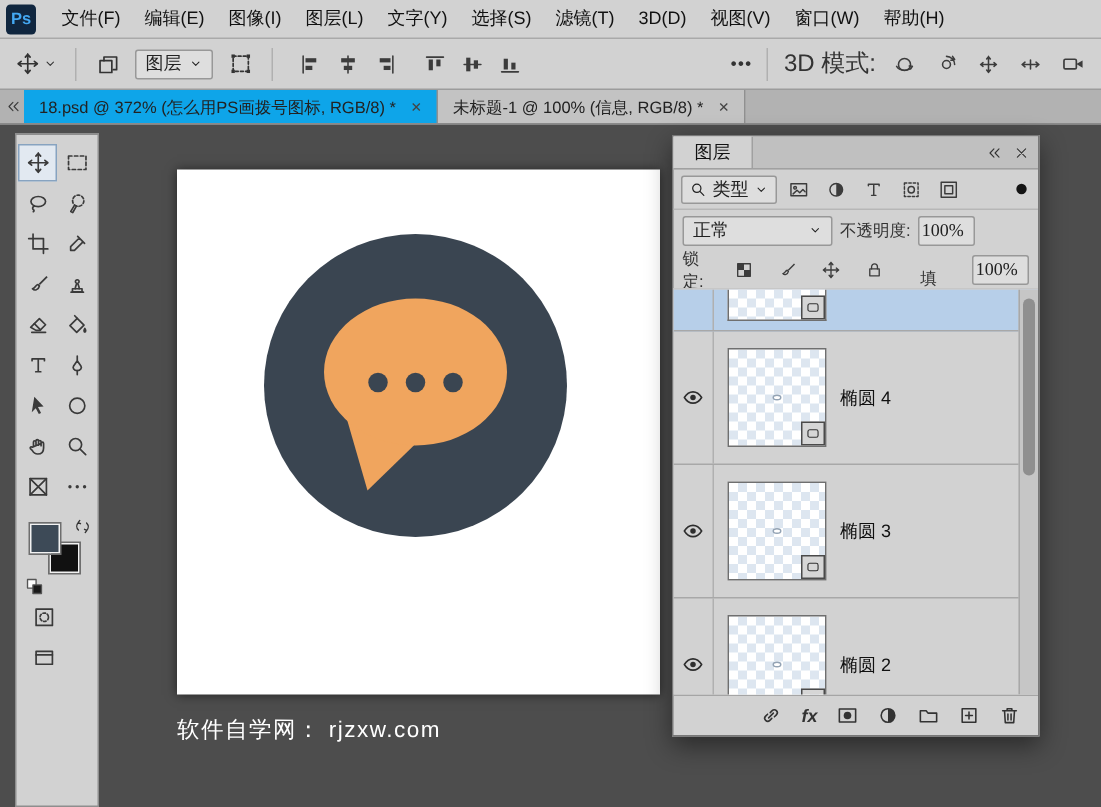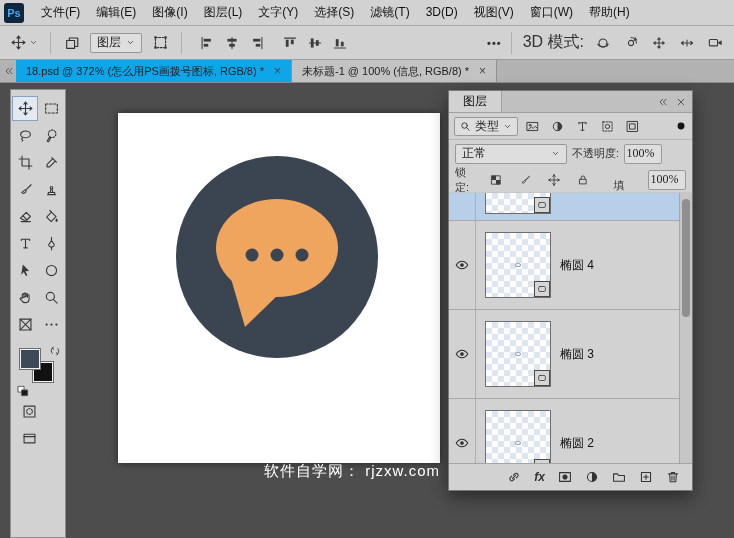--- a/index.html
+++ b/index.html
@@ -40,32 +40,32 @@
   .tool.active{background:#e2e9f1;border:1px solid #87a3c0;}
   .swatches{position:relative;height:54px;margin-top:8px;}
   .swatch{position:absolute;width:20px;height:20px;border:1px solid #f2f2f2;outline:1px solid #6e6e6e;}
   .swatch.fg{left:9px;top:4px;z-index:2;}
   .swatch.bg{left:22px;top:17px;}
   .mini-swatch{position:absolute;left:6px;top:40px;width:12px;height:12px;color:#333;}
   .swap-icon{position:absolute;left:38px;top:0;width:12px;height:12px;color:#333;}
   .pasteboard{position:absolute;left:66px;top:0;right:0;bottom:0;background:#4d4d4d;}
   .canvas{position:absolute;left:52px;top:27px;width:322px;height:350px;background:#fff;box-shadow:0 0 7px rgba(0,0,0,.55);}
   .canvas svg{display:block;width:100%;height:100%;}
-  .watermark{position:absolute;left:52px;top:376px;width:322px;text-align:right;color:#ffffff;font-size:15px;letter-spacing:1px;}
+  .watermark{position:absolute;left:52px;top:391px;width:322px;text-align:left;color:#ffffff;font-size:15px;letter-spacing:1px;}
   
   .layers-panel{position:absolute;left:448px;top:4px;width:245px;height:401px;background:#d2d2d2;border:1px solid #787878;box-shadow:0 6px 16px rgba(0,0,0,.45);z-index:3;display:flex;flex-direction:column;}
   .panel-head{height:22px;background:#c0c0c0;display:flex;align-items:stretch;border-bottom:1px solid #a0a0a0;}
   .panel-tab{padding:0 14px;background:#d2d2d2;display:flex;align-items:center;font-size:12px;color:#111;border-right:1px solid #a0a0a0;}
   .panel-head-icons{margin-left:auto;display:flex;align-items:center;gap:8px;padding-right:6px;color:#333;}
   .filter-row{height:27px;display:flex;align-items:center;gap:4px;padding:0 5px;border-bottom:1px solid #b7b7b7;}
   .type-dd{height:19px;padding:0 5px;gap:4px;}
   .f-btn{width:21px;height:19px;display:flex;align-items:center;justify-content:center;color:#3c3c3c;background:none;border:none;}
   .filter-toggle{margin-left:auto;color:#141414;display:flex;background:none;border:none;}
   .blend-row{height:27px;display:flex;align-items:center;gap:5px;padding:0 6px;}
-  .blend-dd{width:112px;justify-content:space-between;}
+  .blend-dd{width:100px;justify-content:space-between;}
   .val-dd{width:38px;justify-content:center;font-family:Liberation Serif, serif;}
   .p-label{font-size:11px;color:#333;}
   .lock-row{height:25px;display:flex;align-items:center;gap:17px;padding:0 6px;}
   .lk{color:#3c3c3c;background:none;border:none;display:flex;}
   .fill-label{margin-left:8px;margin-top:27px;}
   .layer-list{position:relative;flex:1;border-top:1px solid #c7c7c7;overflow:hidden;background:#d2d2d2;}
   .layer-row{display:flex;align-items:center;height:89px;border-bottom:1px solid #a8a8a8;padding-right:14px;text-align:center;}
   .layer-row.partial{height:28px;background:#b7cfe9;align-items:flex-start;}
   .eye-col{width:27px;align-self:stretch;display:flex;align-items:center;justify-content:center;border-right:1px solid #b0b0b0;color:#2e2e2e;}
   .thumb{position:relative;width:66px;height:66px;margin:0 9px;border:1px solid #6f6f6f;background-color:#fff;background-image:conic-gradient(#dde6f0 25%,#fff 0 50%,#dde6f0 0 75%,#fff 0);background-size:12px 12px;}

